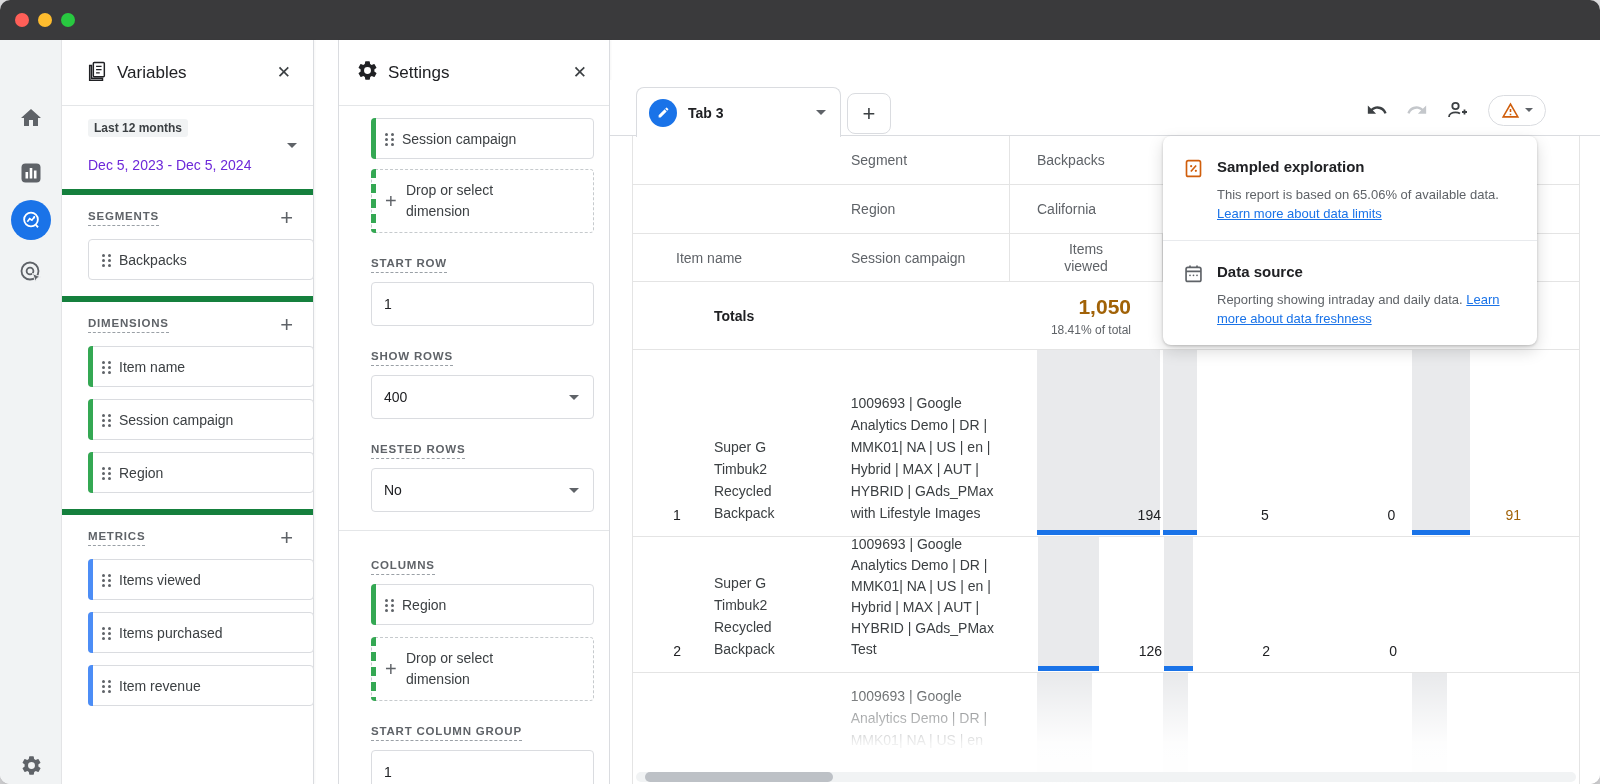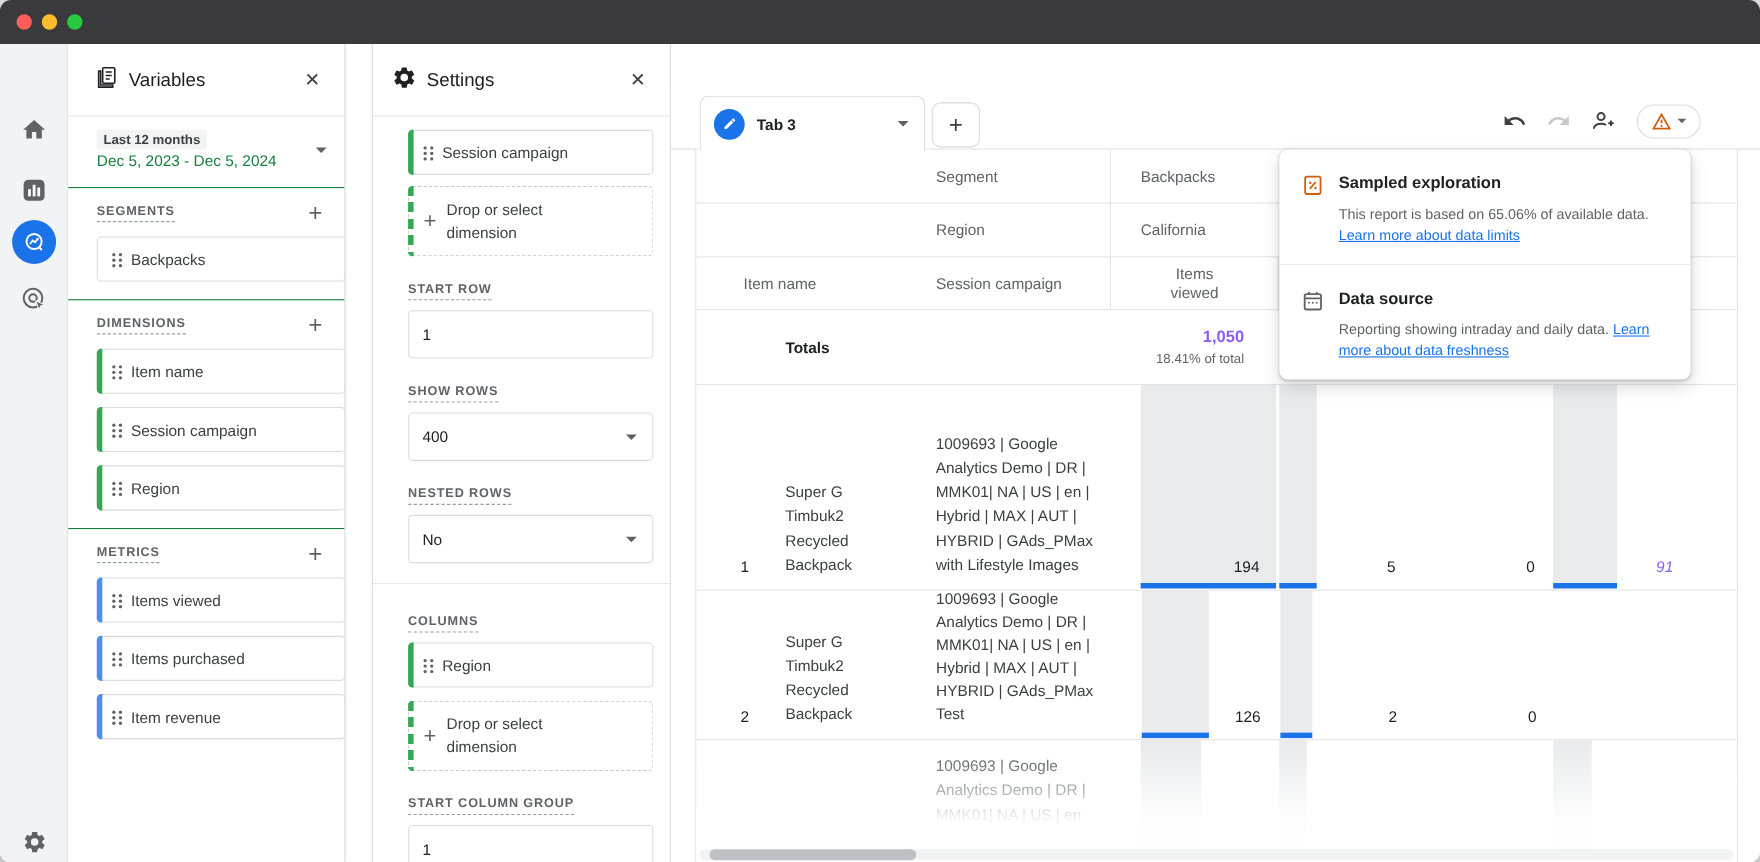--- a/index.html
+++ b/index.html
@@ -30,24 +30,24 @@
   .edge.green{background:#34a853;}
   .edge.blue{background:#4c8df6;}
   .dots{position:absolute;left:12px;top:50%;margin-top:-7px;}
   .dropzone{position:relative;border:1px dashed #c6cacd;border-radius:4px;min-height:64px;display:flex;align-items:center;padding:8px 10px 8px 34px;font-size:14px;color:#3c4043;cursor:pointer;}
   .dropzone::before{content:"";position:absolute;left:-1px;top:-1px;bottom:-1px;width:5px;background:repeating-linear-gradient(180deg,#34a853 0 9px,transparent 9px 15px);border-radius:4px 0 0 4px;}
   .dz-plus{position:absolute;left:13px;font-size:20px;color:#5f6368;}
   .field{border:1px solid #dadce0;border-radius:4px;height:44px;width:100%;font-size:14px;color:#202124;padding:0 12px;background:#fff;}
   .ddown{position:relative;border:1px solid #dadce0;border-radius:4px;height:44px;display:flex;align-items:center;padding:0 12px;font-size:14px;color:#202124;cursor:pointer;}
   .caret{width:0;height:0;border-left:5px solid transparent;border-right:5px solid transparent;border-top:5px solid #5f6368;}
   .ddown .caret{position:absolute;right:14px;}
-  .vsec{padding:14px 16px 16px 26px;border-bottom:1px solid #15803d;}
+  .vsec{padding:14px 16px 16px 26px;border-bottom:6px solid #15803d;}
   .vsec .chip{margin-top:12px;width:226px;}
   .datechip{display:inline-block;background:#f1f3f4;border-radius:3px;font-size:12px;font-weight:700;color:#3c4043;padding:2px 6px;}
-  .dateval{font-size:14px;color:#15803d;margin-top:2px;}
+  .dateval{font-size:14px;color:#6d28d9;margin-top:20px;}
   .sett-body{padding:12px 16px 0 32px;}
   .sett-body .chip,.sett-body .dropzone,.sett-body .field,.sett-body .ddown{width:223px;}
   .flabel{margin-top:20px;margin-bottom:9px;}
   .sdivider{height:1px;background:#e4e6e8;margin:18px -16px 0 -32px;}
   
   .main{position:absolute;left:610px;right:0;top:40px;bottom:0;background:#fff;margin-top:40px;}
   .tabstrip{position:absolute;left:0;top:0;right:0;height:56px;border-bottom:1px solid #dadce0;background:#fff;}
   .tab{position:absolute;left:26px;top:7px;width:205px;height:50px;background:#fff;border:1px solid #dadce0;border-bottom:none;border-radius:8px 8px 0 0;z-index:3;display:flex;align-items:center;padding:0 14px 0 12px;cursor:pointer;}
   .tab-pencil{width:28px;height:28px;border-radius:50%;background:#1a73e8;display:flex;align-items:center;justify-content:center;}
   .tab-label{font-size:14px;font-weight:700;color:#202124;margin-left:11px;flex:1;}
@@ -64,39 +64,39 @@
   .h3row{height:48px;}
   .h-item{width:190px;display:flex;align-items:center;padding-left:43px;font-size:14px;color:#5f6368;}
   .h-camp{width:186px;display:flex;align-items:center;padding-left:28px;font-size:14px;color:#5f6368;}
   .h-m1{width:153px;display:flex;align-items:center;justify-content:center;text-align:center;font-size:14px;color:#5f6368;border-left:1px solid #e4e4e4;}
   .h-m1 span{display:inline-block;width:60px;line-height:17px;}
   .h-rest{flex:1;border-left:1px solid #e4e4e4;}
   .totrow{height:68px;}
   .t-label{width:190px;display:flex;align-items:center;padding-left:81px;font-size:14px;font-weight:700;color:#202124;}
   .t-camp{width:186px;}
   .t-m1{width:153px;display:flex;flex-direction:column;align-items:flex-end;justify-content:center;padding-right:31px;}
-  .t-val{font-size:15px;font-weight:700;color:#8b5cf6;}
+  .t-val{font-size:21px;font-weight:700;color:#a16207;}
   .t-share{font-size:12px;color:#5f6368;margin-top:4px;}
   .drow{position:relative;}
   .r1{height:187px;}
   .r2{height:136px;}
   .r3{height:187px;border-bottom:none;}
   .d-num{width:58px;display:flex;align-items:flex-end;justify-content:flex-end;padding:0 10px 13px 0;font-size:14px;color:#202124;}
   .d-item{width:132px;display:flex;align-items:flex-end;padding:0 6px 12px 23px;font-size:14px;color:#3c4043;line-height:22px;}
   .d-camp{width:186px;display:flex;align-items:flex-end;padding:0 4px 12px 28px;font-size:14px;color:#3c4043;line-height:22px;}
   .d-m{position:relative;}
   .d-m1{width:153px;}
   .d-m2{width:122px;}
   .d-m3{width:122px;}
   .d-m4{width:133px;}
   .d-m5{width:42px;}
-  .mval{position:absolute;bottom:13px;right:16px;font-size:14px;color:#202124;}
+  .mval{position:absolute;bottom:13px;right:0;font-size:14px;color:#202124;}
   .d-m2 .mval{right:14px;}
   .d-m3 .mval{right:9px;}
-  .d-m4 .mval{right:16px;color:#8b5cf6;font-style:italic;}
+  .d-m4 .mval{right:16px;color:#a16207;}
   .bar{position:absolute;top:0;bottom:6px;background:#e9eaec;}
   .bar::after{content:"";position:absolute;left:0;right:0;bottom:-5px;height:5px;background:#1a73e8;}
   .d-m1 .bar{left:29px;}
   .d-m2 .bar{left:2px;}
   .d-m4 .bar{left:8px;}
   .fade{position:absolute;left:23px;top:595px;width:946px;height:111px;background:linear-gradient(to bottom,rgba(255,255,255,0) 0%,rgba(255,255,255,.92) 62%,#fff 100%);z-index:5;pointer-events:none;}
   .hscroll{position:absolute;left:26px;top:692px;width:940px;height:10px;background:#f1f3f4;border-radius:5px;z-index:6;}
   .hthumb{position:absolute;left:9px;top:0;width:188px;height:10px;background:#bdc1c6;border-radius:5px;cursor:pointer;}
   
   .popup{position:absolute;left:553px;top:56px;width:374px;background:#fff;border-radius:8px;box-shadow:0 1px 3px rgba(0,0,0,.2),0 6px 16px rgba(0,0,0,.15);z-index:30;}

